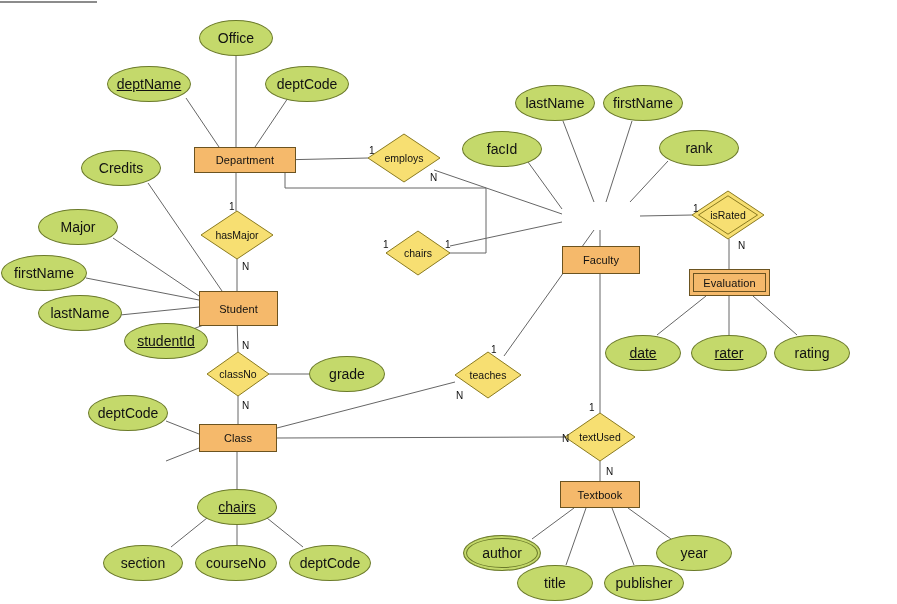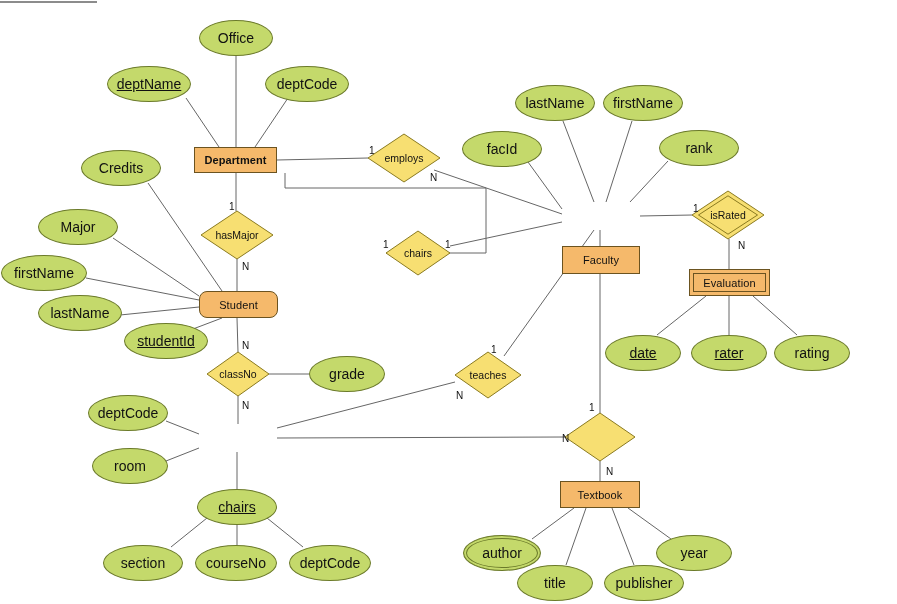--- a/index.html
+++ b/index.html
@@ -99,31 +99,34 @@
       <g>
         <polygon points="238,352 269,374 238,396 207,374" fill="#f7df72" stroke="#8a7a20" stroke-width="1"></polygon>
       </g>
       <g>
         <polygon points="488,352 521,375 488,398 455,375" fill="#f7df72" stroke="#8a7a20" stroke-width="1"></polygon>
       </g>
       <g>
         <polygon points="600,413 635,437 600,461 565,437" fill="#f7df72" stroke="#8a7a20" stroke-width="1"></polygon>
       </g>
     </svg>
-<div class="node entity" style="left: 194px; top: 147px; width: 83px; height: 26px; font-weight: bold;">
+<div class="node entity" style="left: 194px; top: 147px; width: 102px; height: 26px;">
       <span>Department</span>
     </div>
     <div class="node entity" style="left: 562px; top: 202px; width: 78px; height: 28px; margin-top: 44px;">
       <span>Faculty</span>
     </div>
     <div class="node entity weak" style="left: 689px; top: 269px; width: 81px; height: 27px;">
       <span>Evaluation</span>
     </div>
-    <div class="node entity" style="left: 199px; top: 291px; width: 79px; height: 27px; border-radius: 8px;">
+    <div class="node entity" style="left: 199px; top: 291px; width: 79px; height: 35px;">
       <span>Student</span>
+    </div>
+    <div class="node entity" style="left: 199px; top: 424px; width: 78px; height: 28px;">
+      <span>Class</span>
     </div>
     <div class="node entity" style="left: 560px; top: 481px; width: 80px; height: 27px;">
       <span>Textbook</span>
     </div>
     <div class="relwrap" style="left: 368px; top: 134px; width: 72px; height: 48px;">
       <div class="lbl">employs</div>
     </div>
     <div class="relwrap" style="left: 386px; top: 231px; width: 64px; height: 44px;">
       <div class="lbl">chairs</div>
     </div>
@@ -132,20 +135,23 @@
     </div>
     <div class="relwrap" style="left: 692px; top: 191px; width: 72px; height: 48px;">
       <div class="lbl">isRated</div>
     </div>
     <div class="relwrap" style="left: 207px; top: 352px; width: 62px; height: 44px;">
       <div class="lbl">classNo</div>
     </div>
     <div class="relwrap" style="left: 455px; top: 352px; width: 66px; height: 46px; text-align: right;">
       <div class="lbl">teaches</div>
     </div>
+    <div class="relwrap" style="left: 565px; top: 413px; width: 70px; height: 48px;">
+      <div class="lbl">textUsed</div>
+    </div>
     <div class="node attr" style="left: 199px; top: 20px; width: 74px; height: 36px;">
       <span>Office</span>
     </div>
     <div class="node attr key" style="left: 107px; top: 66px; width: 84px; height: 36px;">
       <span>deptName</span>
     </div>
     <div class="node attr" style="left: 265px; top: 66px; width: 84px; height: 36px;">
       <span>deptCode</span>
     </div>
     <div class="node attr" style="left: 81px; top: 150px; width: 80px; height: 36px;">
@@ -182,23 +188,20 @@
       <span>rater</span>
     </div>
     <div class="node attr" style="left: 774px; top: 335px; width: 76px; height: 36px;">
       <span>rating</span>
     </div>
     <div class="node attr" style="left: 309px; top: 356px; width: 76px; height: 36px;">
       <span>grade</span>
     </div>
     <div class="node attr" style="left: 88px; top: 395px; width: 80px; height: 36px;">
       <span>deptCode</span>
-    </div>
-    <div class="node attr" style="left: 92px; top: 448px; width: 76px; height: 36px;">
-      <span>room</span>
     </div>
     <div class="node attr key" style="left: 197px; top: 489px; width: 80px; height: 36px;">
       <span>chairs</span>
     </div>
     <div class="node attr" style="left: 103px; top: 545px; width: 80px; height: 36px;">
       <span>section</span>
     </div>
     <div class="node attr" style="left: 195px; top: 545px; width: 82px; height: 36px;">
       <span>courseNo</span>
     </div>

